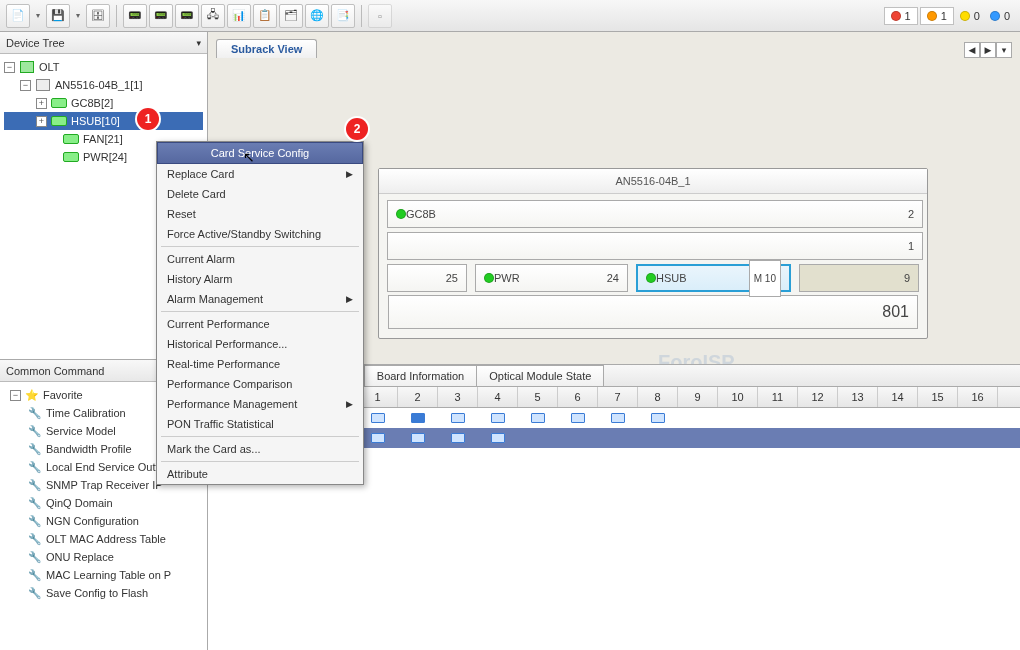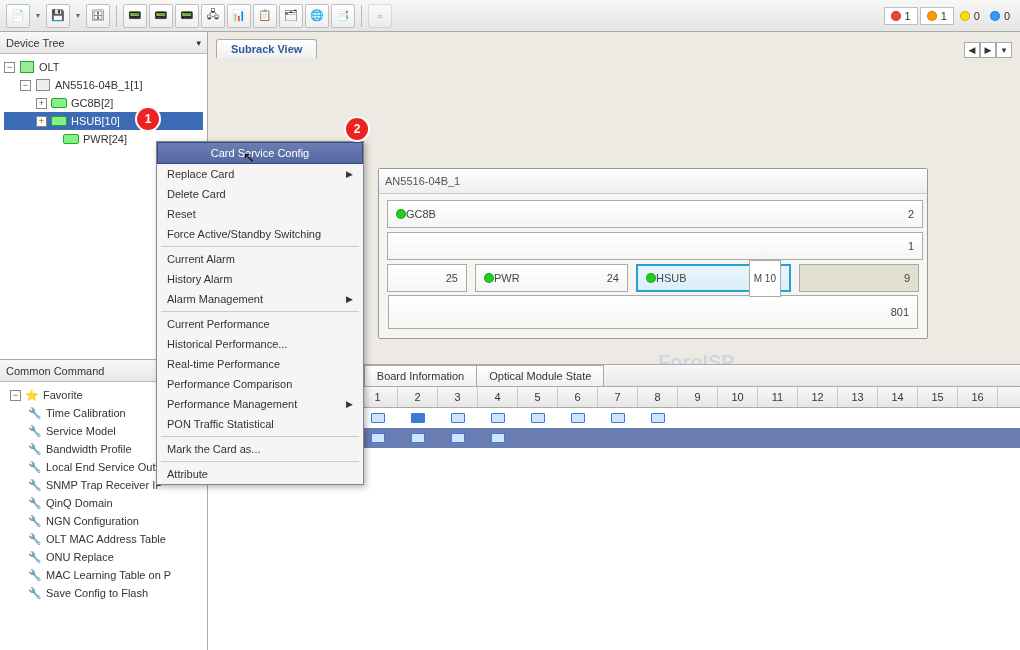--- a/index.html
+++ b/index.html
@@ -36,25 +36,25 @@
 
   
   .right { flex:1; display:flex; flex-direction:column; background:#eceae3; position:relative; }
   .tabbar { height: 26px; display:flex; align-items:flex-end; padding: 4px 8px 0 8px; gap:2px; }
   .tab { padding: 3px 14px; border:1px solid #aaa; border-bottom:none; background:linear-gradient(#fff,#f0f0f0); border-radius:3px 3px 0 0; font-size:11px; color:#2a5a9f; font-weight:bold; }
   .tab-nav { margin-left:auto; display:flex; gap:0; }
   .tab-nav div { width:16px; height:16px; border:1px solid #aaa; background:#fff; display:flex; align-items:center; justify-content:center; font-size:9px; }
   
   .subrack-area { flex:1; padding: 10px; overflow:hidden; position:relative; }
   .chassis { border:1px solid #999; background:#f5f5f2; border-radius:2px; }
-  .chassis-title { text-align:left; padding:6px; font-size:11px; color:#555; border-bottom:1px solid #ccc; background:linear-gradient(#fff,#eee); }
+  .chassis-title { text-align:center; padding:6px; font-size:11px; color:#555; border-bottom:1px solid #ccc; background:linear-gradient(#fff,#eee); }
   .slot { height:28px; border:1px solid #aaa; background:linear-gradient(#fff,#f5f5f2); display:flex; align-items:center; padding:0 8px; gap:0; font-size:11px; color:#444; margin:0 2px; }
   .slot.active { border:2px solid #2a9fd6; background:linear-gradient(#eaf5fc,#daeefa); }
   .slot-num { margin-left:auto; background:#fff; border:1px solid #aaa; padding:12px 4px; font-size:10px; }
-  .slot-fan { height:30px; border:1px solid #aaa; background:linear-gradient(#fff,#f5f5f2); display:flex; align-items:center; padding:16px 8px; margin:3px; font-size:11px; color:#444;}
+  .slot-fan { height:30px; border:1px solid #aaa; background:linear-gradient(#fff,#f5f5f2); display:flex; align-items:center; padding:16px 8px; margin:3px; font-size:16px; color:#444;}
   
   
   .bottom-tabs { display:flex; gap:0; border-bottom:1px solid #aaa; background:linear-gradient(#f8f8f8,#e8e8e8);text-align:center; }
   .btab { padding:4px 12px; border:1px solid #aaa; border-bottom:none; background:linear-gradient(#fff,#f0f0f0); margin-right:-1px; font-size:11px; }
   .btab.active { background:#fff; font-weight:normal; }
   .port-hdr { display:flex; background:linear-gradient(#f8f8f8,#e6e6e6); border-bottom:1px solid #aaa; font-size:11px; }
   .port-hdr div { padding:4px 6px; border-right:1px solid #ccc; text-align:center; }
   .port-rows { }
   .port-row { display:flex; align-items:center; height:20px; font-size:11px; }
   .port-row.even { background:#fff; }
@@ -172,20 +172,27 @@
             <span class="card-ico"></span>
           </span>
         <span>GC8B[2]</span>
       </div>
       <div class="tree-row sel" style="padding-left:32px;">
         <span class="tree-exp" style="background:#fff;color:#555;">+</span>
         <span class="tree-icon">
             <span class="card-ico"></span>
           </span>
         <span>HSUB[10]</span>
+      </div>
+      <div class="tree-row" style="padding-left:44px;">
+        <span style="width:11px;"></span>
+        <span class="tree-icon">
+            <span class="card-ico"></span>
+          </span>
+        <span>FAN[21]</span>
       </div>
       <div class="tree-row" style="padding-left:44px;">
         <span style="width:11px;"></span>
         <span class="tree-icon">
             <span class="card-ico"></span>
           </span>
         <span>PWR[24]</span>
       </div>
     </div>
     <div class="left-bottom">

